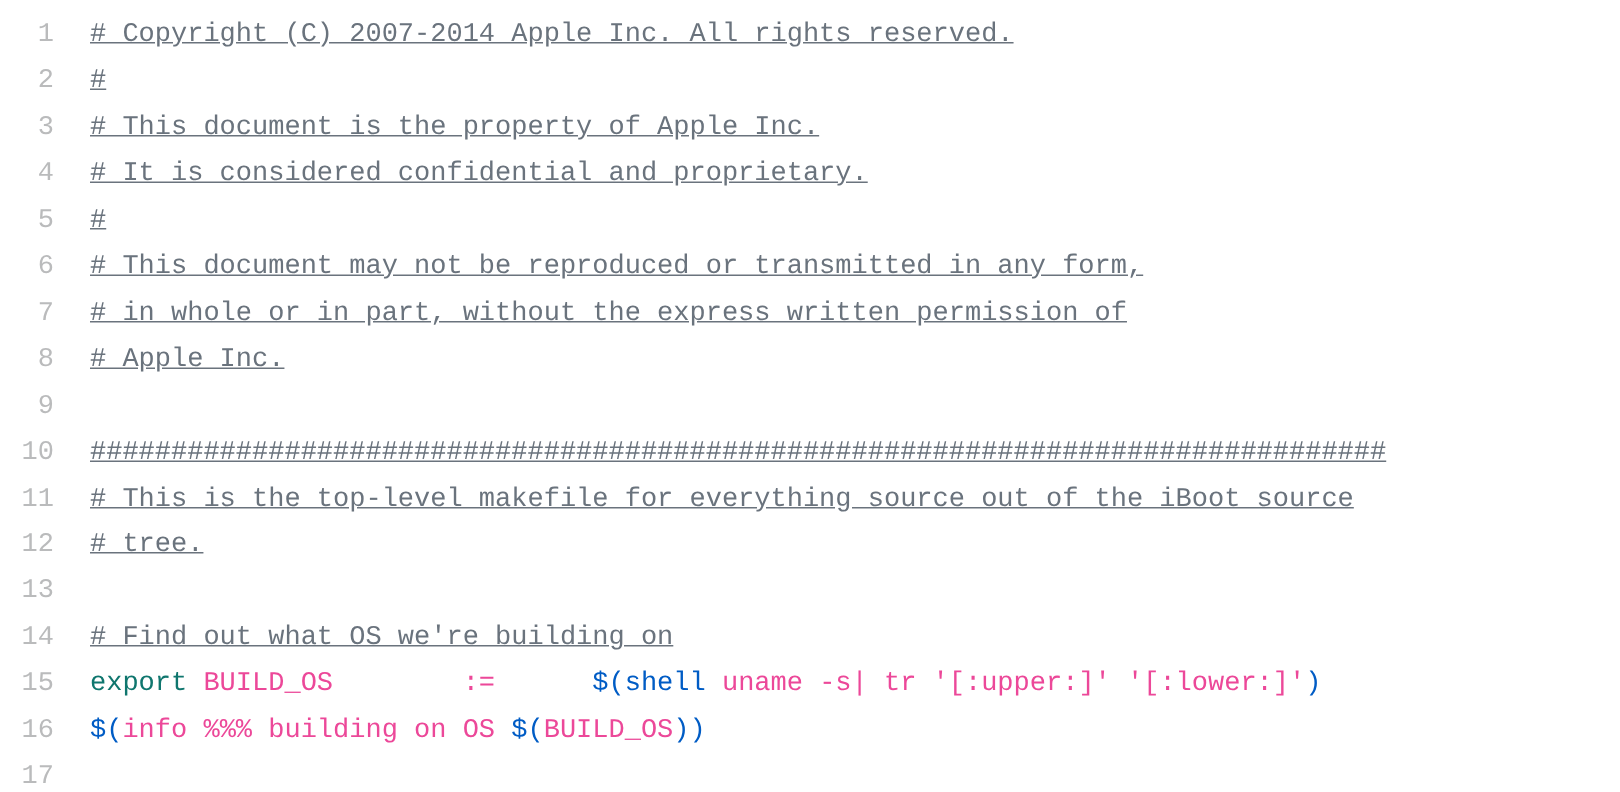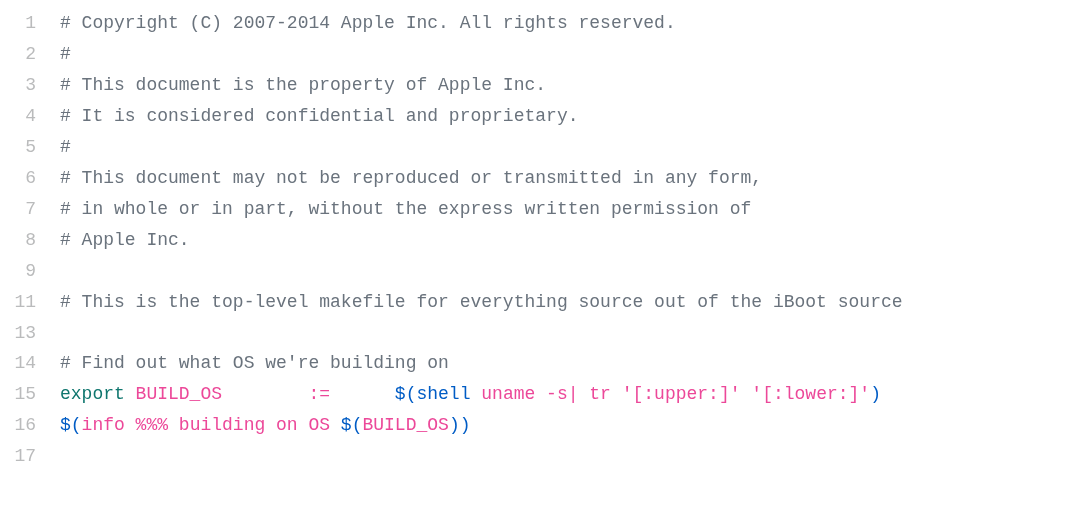--- a/index.html
+++ b/index.html
@@ -23,37 +23,39 @@
     color: #babbbc;
     user-select: none;
     flex-shrink: 0;
     padding-right: 24px;
     font-size: 18px;
   }
   .code {
     flex: 1;
     white-space: pre;
   }
-  .tok-cmt { color: #6a737d; }
+  .tok-cmt { color: #6a737d; text-decoration: underline; }
   .tok-kw  { color: #0f766e; }
   .tok-fn  { color: #005cc5; }
   .tok-txt { color: #ec4899; }
 </style>
 </head>
 <body>
 
 <div id="code-container">
     <div class="code-row"><span class="ln">1</span><span class="code"><span class="tok-cmt"># Copyright (C) 2007-2014 Apple Inc. All rights reserved.</span></span></div>
     <div class="code-row"><span class="ln">2</span><span class="code"><span class="tok-cmt">#</span></span></div>
     <div class="code-row"><span class="ln">3</span><span class="code"><span class="tok-cmt"># This document is the property of Apple Inc.</span></span></div>
     <div class="code-row"><span class="ln">4</span><span class="code"><span class="tok-cmt"># It is considered confidential and proprietary.</span></span></div>
     <div class="code-row"><span class="ln">5</span><span class="code"><span class="tok-cmt">#</span></span></div>
     <div class="code-row"><span class="ln">6</span><span class="code"><span class="tok-cmt"># This document may not be reproduced or transmitted in any form,</span></span></div>
     <div class="code-row"><span class="ln">7</span><span class="code"><span class="tok-cmt"># in whole or in part, without the express written permission of</span></span></div>
     <div class="code-row"><span class="ln">8</span><span class="code"><span class="tok-cmt"># Apple Inc.</span></span></div>
     <div class="code-row"><span class="ln">9</span><span class="code">&nbsp;</span></div>
+    <div class="code-row"><span class="ln">10</span><span class="code"><span class="tok-cmt">################################################################################</span></span></div>
     <div class="code-row"><span class="ln">11</span><span class="code"><span class="tok-cmt"># This is the top-level makefile for everything source out of the iBoot source</span></span></div>
+    <div class="code-row"><span class="ln">12</span><span class="code"><span class="tok-cmt"># tree.</span></span></div>
     <div class="code-row"><span class="ln">13</span><span class="code">&nbsp;</span></div>
     <div class="code-row"><span class="ln">14</span><span class="code"><span class="tok-cmt"># Find out what OS we're building on</span></span></div>
     <div class="code-row"><span class="ln">15</span><span class="code"><span class="tok-kw">export</span><span class="tok-txt"> BUILD_OS        :=      </span><span class="tok-fn">$(</span><span class="tok-fn">shell</span><span class="tok-txt"> uname -s| tr '[:upper:]' '[:lower:]'</span><span class="tok-fn">)</span></span></div>
     <div class="code-row"><span class="ln">16</span><span class="code"><span class="tok-fn">$(</span><span class="tok-txt">info %%% building on OS </span><span class="tok-fn">$(</span><span class="tok-txt">BUILD_OS</span><span class="tok-fn">)</span><span class="tok-fn">)</span></span></div>
     <div class="code-row"><span class="ln">17</span><span class="code">&nbsp;</span></div>
   </div>
 
 </body></html>

